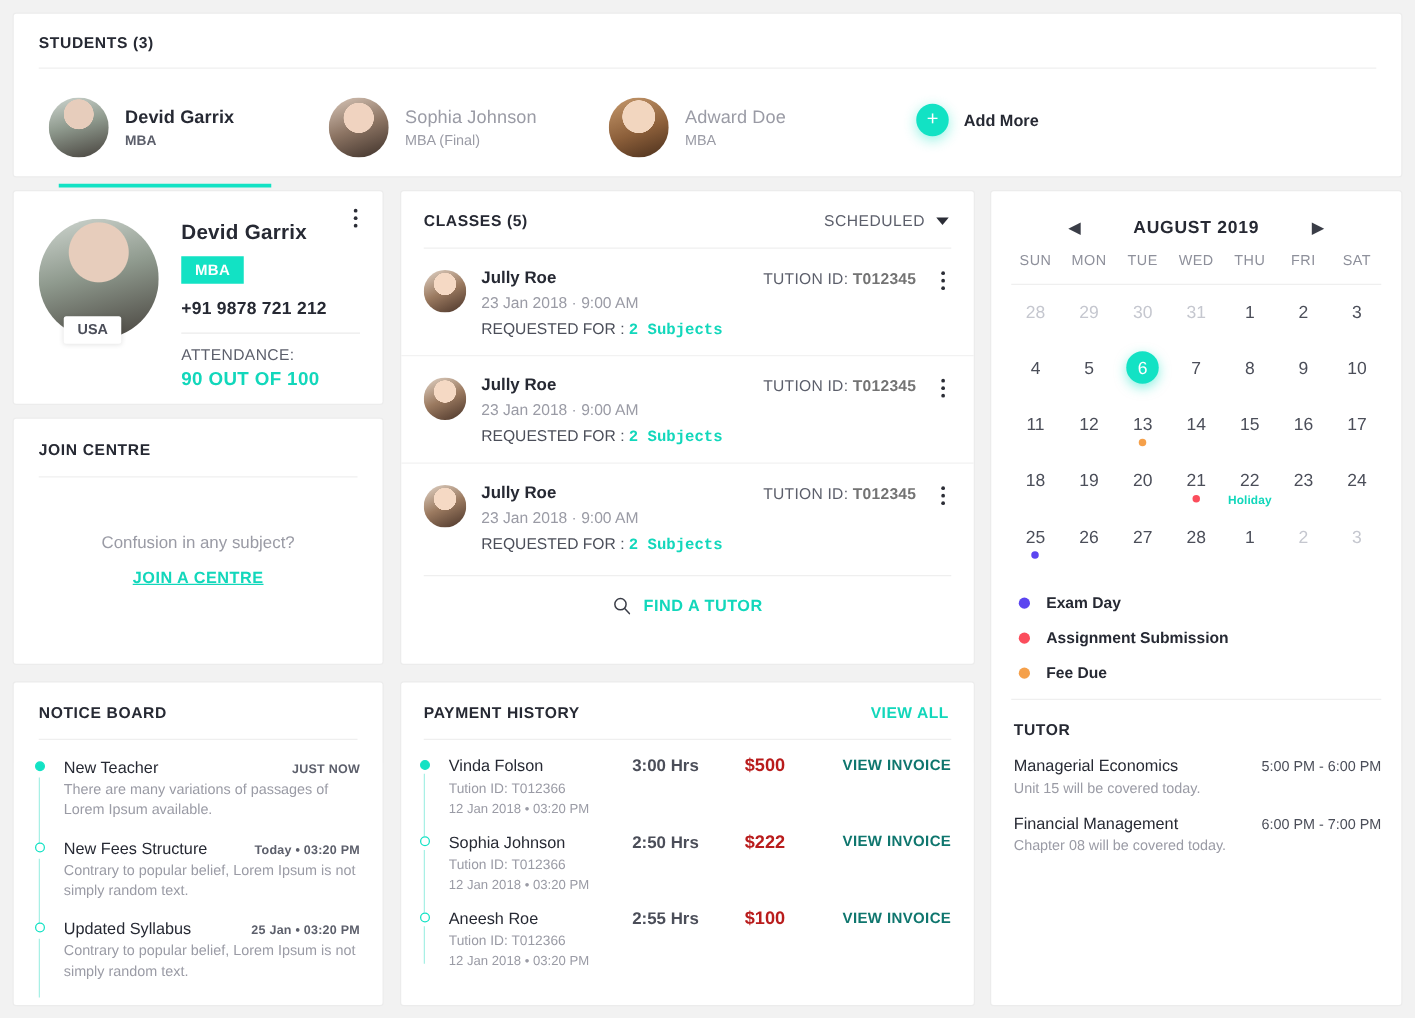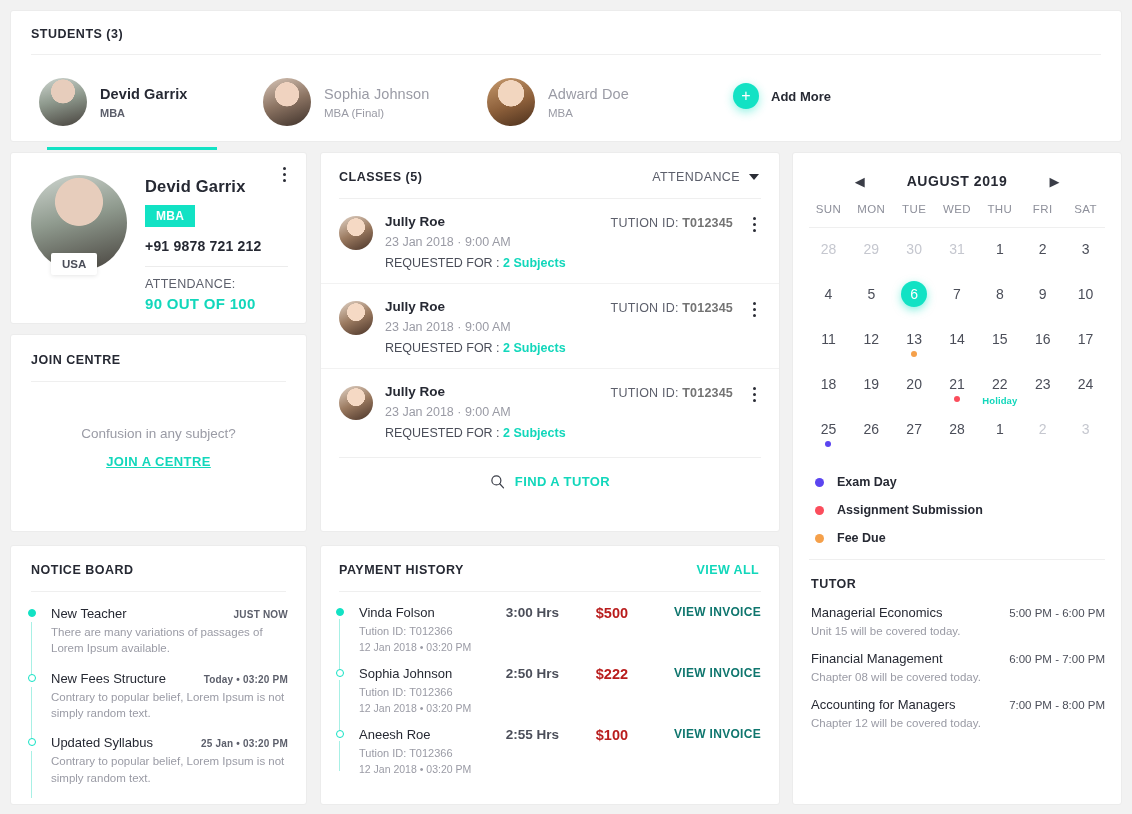--- a/index.html
+++ b/index.html
@@ -109,21 +109,21 @@
   .cls-filter { font-size: 12.5px; color: #5c5f6b; letter-spacing: .4px; display: flex; align-items: center; cursor: pointer; }
   .caret { width: 0; height: 0; border-left: 5px solid transparent; border-right: 5px solid transparent; border-top: 6px solid #2b2d36; margin-left: 9px; }
   .cls-div { height: 1px; background: #efefef; margin: 14px 18px 0 18px; }
   .cls-item { display: flex; padding: 15px 18px 13px 18px; position: relative; }
   .cls-item + .cls-item { border-top: 1px solid #f2f2f2; }
   .cls-av { width: 34px; height: 34px; border-radius: 50%; flex: 0 0 34px; margin-top: 2px; }
   .cls-body { flex: 1; margin-left: 12px; }
   .cls-name { font-size: 13.5px; font-weight: bold; color: #262933; }
   .cls-when { font-size: 12.5px; color: #9a9ba5; margin-top: 6px; }
   .cls-req { font-size: 12.5px; color: #4b4e59; margin-top: 7px; }
-  .cls-req b { color: #12d7bb; font-weight: bold; }
+  .cls-req b { color: #12d7bb; font-weight: bold; font-family: Liberation Mono, monospace; }
   .cls-tid { font-size: 12.5px; color: #5c5f6b; white-space: nowrap; margin-top: 2px; letter-spacing: .2px; }
   .cls-tid b { color: #737373; font-weight: bold; }
   .cls-kebab { width: 14px; margin-left: 14px; margin-top: 3px; cursor: pointer; }
   .cls-kebab i { display: block; width: 3px; height: 3px; border-radius: 50%; background: #2b2d36; margin: 0 auto 3px auto; }
   .cls-foot-div { height: 1px; background: #efefef; margin: 4px 18px 0 18px; }
   .find-tutor { display: flex; align-items: center; justify-content: center; padding: 16px 0 0 0; cursor: pointer; }
   .find-tutor .lbl { font-size: 13px; font-weight: bold; color: #12d7bb; letter-spacing: .4px; margin-left: 10px; }
 
   #payment-card { left: 320px; top: 545px; width: 460px; height: 260px; }
   .pay-head { display: flex; align-items: center; justify-content: space-between; padding: 17px 20px 0 18px; }
@@ -284,21 +284,21 @@
           </div>
           <div class="tl-desc">Contrary to popular belief, Lorem Ipsum is not simply random text.</div>
         </div>
       </div>
   </div>
 
   <div class="card" id="classes-card">
     <div class="cls-head">
       <div class="sec-title">CLASSES (5)</div>
       <div class="cls-filter">
-        <span>ATTENDANCE</span>
+        <span>SCHEDULED</span>
         <span class="caret"></span>
       </div>
     </div>
     <div class="cls-div"></div>
     <div id="classes-list">
         <div class="cls-item">
           <div class="cls-av av-img av-d"></div>
           <div class="cls-body">
             <div class="cls-name">Jully Roe</div>
             <div class="cls-when">23 Jan 2018  ·  9:00 AM</div>
@@ -544,23 +544,16 @@
           </div>
           <div class="ev-note">Unit 15 will be covered today.</div>
         </div>
         <div class="ev">
           <div class="ev-row">
             <div class="ev-name">Financial Management</div>
             <div class="ev-time">6:00 PM - 7:00 PM</div>
           </div>
           <div class="ev-note">Chapter 08 will be covered today.</div>
         </div>
-        <div class="ev">
-          <div class="ev-row">
-            <div class="ev-name">Accounting for Managers</div>
-            <div class="ev-time">7:00 PM - 8:00 PM</div>
-          </div>
-          <div class="ev-note">Chapter 12 will be covered today.</div>
-        </div>
       </div>
   </div>
 
 </div>
 
 </body></html>

